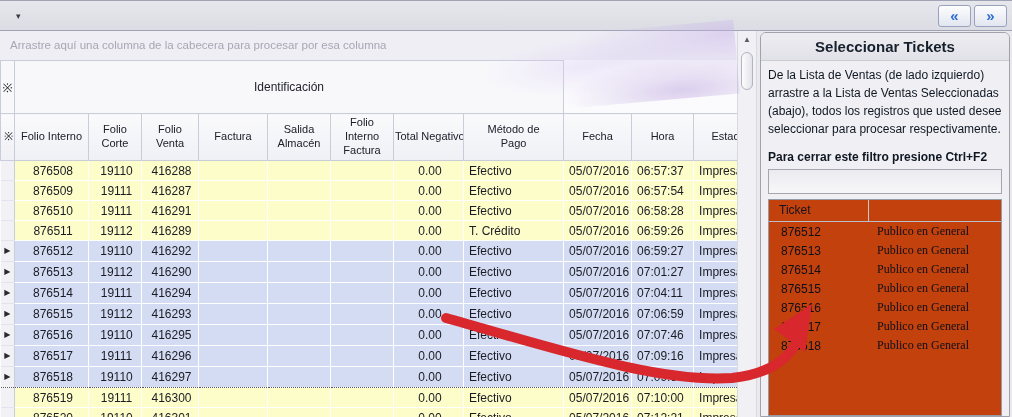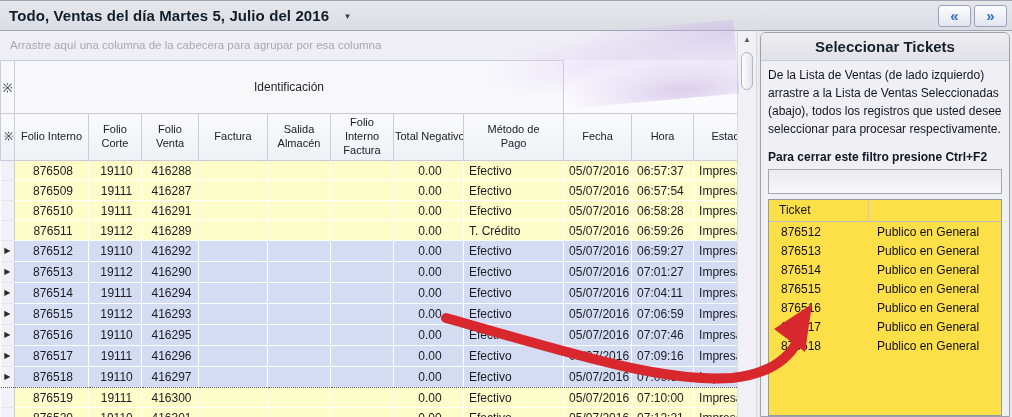--- a/index.html
+++ b/index.html
@@ -82,44 +82,43 @@
     text-align:center;font-weight:bold;font-size:15px;color:#16202c;line-height:27px;
   }
   .panel-body{flex:1;display:flex;flex-direction:column;padding:5px 7px 0 7px;min-height:0;}
   .instructions{font-size:12px;color:#0f1722;line-height:18px;}
   .close-hint{font-size:12px;color:#0f1722;margin-top:12px;font-weight:bold;}
   .filter-input{
     margin-top:5px;width:100%;height:25px;box-sizing:border-box;
     border:1px solid #a6a6b0;background:linear-gradient(#ebebef,#f7f7fa);outline:none;
     font-family:"Liberation Sans",sans-serif;font-size:12px;padding:0 5px;
   }
-  .ticket-list{margin-top:5px;flex:1;background:#fde047;border:1px solid #969ca6;box-sizing:border-box;overflow:hidden;}
+  .ticket-list{margin-top:5px;flex:1;background:#c2410c;border:1px solid #969ca6;box-sizing:border-box;overflow:hidden;}
   .lt-header{display:flex;height:21px;border-bottom:1px solid #bbbec6;align-items:stretch;font-size:12px;color:#15151e;}
   .lt-h1{width:100px;box-sizing:border-box;padding:3px 0 0 10px;border-right:1px solid #c6c9d1;}
   .lt-h2{flex:1;padding:3px 0 0 8px;}
   .lt-row{display:flex;height:19px;font-size:12px;color:#0f0f18;align-items:center;cursor:default;}
   .lt-c1{width:100px;box-sizing:border-box;padding-left:12px;}
-  .lt-c2{flex:1;padding-left:8px;}
+  .lt-c2{flex:1;padding-left:8px;font-family:Liberation Serif, serif;}
   
   .arrow-overlay{position:absolute;left:0;top:0;z-index:10;pointer-events:none;}
 </style>
 </head>
 <body>
 
 <div class="titlebar">
-  <span class="title-text">Todo, Ventas del día Martes 5, Julio del 2016</span>
   <span class="title-caret">▾</span>
   <div class="nav-buttons">
     <div class="nav-btn">«</div>
     <div class="nav-btn">»</div>
   </div>
 </div>
 
 <div class="group-strip">
-  <div class="group-hint">Arrastre aquí una columna de la cabecera para agrupar por esa columna</div>
+  <div class="group-hint">Arrastre aquí una columna de la cabecera para procesar por esa columna</div>
 </div>
 <div class="deco-swirl"></div>
 
 <div class="grid-wrap">
   <table class="grid">
     <colgroup>
         <col style="width: 14px;">
         <col style="width: 74px;">
         <col style="width: 53px;">
         <col style="width: 57px;">

